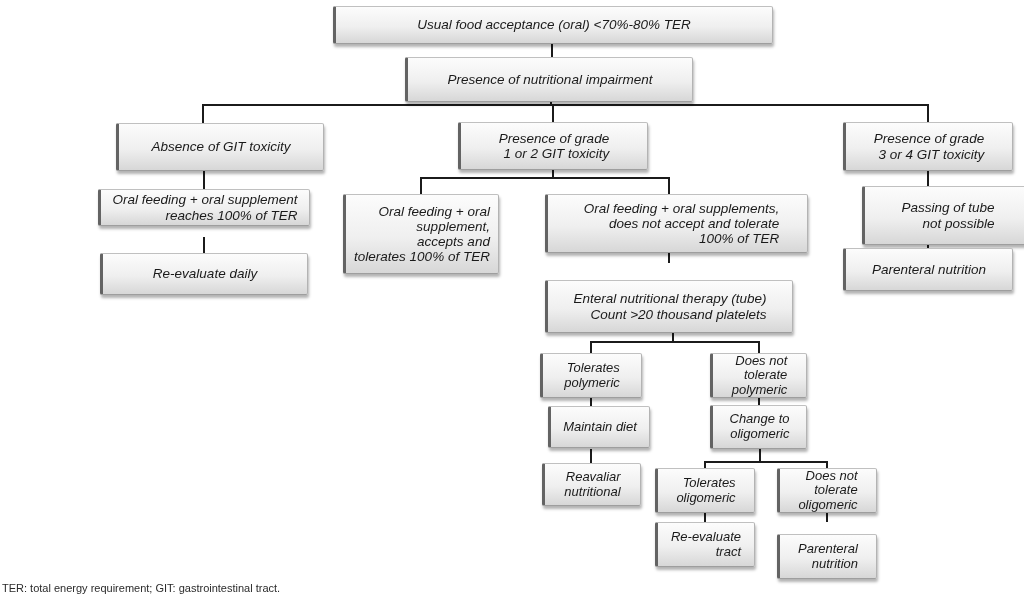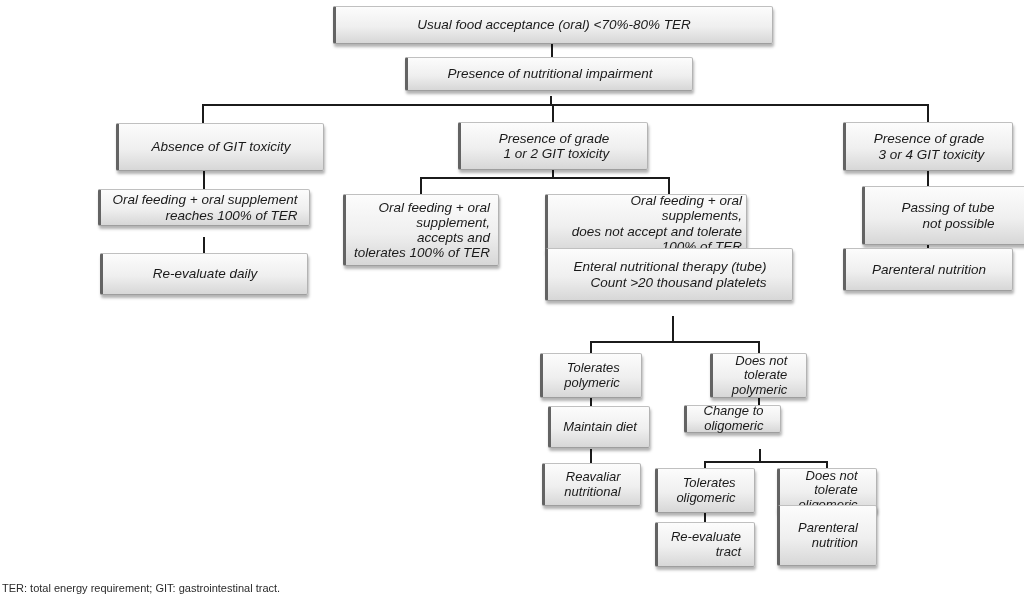--- a/index.html
+++ b/index.html
@@ -85,62 +85,62 @@
   <div class="line v" style="left:590px; top:449px; height:14px;"></div>
 
   <div class="line v" style="left:759px; top:449px; height:13px;"></div>
   <div class="line h" style="left:704px; top:461px; width:124px;"></div>
   <div class="line v" style="left:704px; top:461px; height:7px;"></div>
   <div class="line v" style="left:826px; top:461px; height:7px;"></div>
   <div class="line v" style="left:704px; top:513px; height:9px;"></div>
   <div class="line v" style="left:826px; top:513px; height:9px;"></div>
 
   <div class="node" style="left:333px; top:6px;   width:440px; height:38px;">Usual food acceptance (oral) &lt;70%-80% TER</div>
-  <div class="node" style="left:405px; top:57px;  width:288px; height:34px;">Presence of nutritional impairment</div>
+  <div class="node" style="left:405px; top:57px;  width:288px; height:45px;">Presence of nutritional impairment</div>
 
   <div class="node" style="left:100px; top:123px; width:208px; height:48px;margin-left:16px;">Absence of GIT toxicity</div>
   <div class="node" style="left:458px; top:122px; width:190px; height:48px;">Presence of grade
 1 or 2 GIT toxicity</div>
   <div class="node" style="left:843px; top:122px; width:170px; height:49px;">Presence of grade
 3 or 4 GIT toxicity</div>
 
   <div class="node" style="left:98px;  top:189px; width:212px; height:37px;">Oral feeding + oral supplement
 reaches 100% of TER</div>
   <div class="node" style="left:100px; top:253px; width:208px; height:42px;">Re-evaluate daily</div>
 
   <div class="node" style="left:862px; top:186px; width:170px; height:59px;">Passing of tube
 not possible</div>
   <div class="node" style="left:843px; top:248px; width:170px; height:43px;">Parenteral nutrition</div>
 
-  <div class="node" style="left:343px; top:194px; width:156px; height:72px;">Oral feeding + oral
+  <div class="node" style="left:343px; top:194px; width:156px; height:80px;">Oral feeding + oral
 supplement,
 accepts and
 tolerates 100% of TER</div>
-  <div class="node" style="left:545px; top:194px; width:202px; height:59px;padding-left:12px;">Oral feeding + oral supplements,
+  <div class="node" style="left:545px; top:194px; width:263px; height:59px;padding-left:12px;">Oral feeding + oral supplements,
 does not accept and tolerate
 100% of TER</div>
-  <div class="node" style="left:545px; top:248px; width:248px; height:53px;">Enteral nutritional therapy (tube)
+  <div class="node" style="left:545px; top:280px; width:248px; height:53px;">Enteral nutritional therapy (tube)
 Count &gt;20 thousand platelets</div>
 
   <div class="node small" style="left:540px; top:353px; width:102px; height:45px;">Tolerates
 polymeric</div>
   <div class="node small" style="left:710px; top:353px; width:97px;  height:45px;">Does not
 tolerate
 polymeric</div>
   <div class="node small" style="left:548px; top:406px; width:102px; height:42px;">Maintain diet</div>
-  <div class="node small" style="left:684px; top:405px; width:97px;  height:28px;">Change to
+  <div class="node small" style="left:710px; top:405px; width:97px;  height:44px;">Change to
 oligomeric</div>
   <div class="node small" style="left:542px; top:463px; width:99px;  height:43px;">Reavaliar
 nutritional</div>
 
   <div class="node small" style="left:655px; top:468px; width:100px; height:45px;">Tolerates
 oligomeric</div>
   <div class="node small" style="left:777px; top:468px; width:100px; height:45px;">Does not
 tolerate
 oligomeric</div>
   <div class="node small" style="left:655px; top:522px; width:100px; height:45px;">Re-evaluate
 tract</div>
-  <div class="node small" style="left:777px; top:505px; width:100px; height:61px;">Parenteral
+  <div class="node small" style="left:777px; top:534px; width:100px; height:45px;">Parenteral
 nutrition</div>
 
   <div class="caption">TER: total energy requirement; GIT: gastrointestinal tract.</div>
 
 </div>
 
 </body></html>

